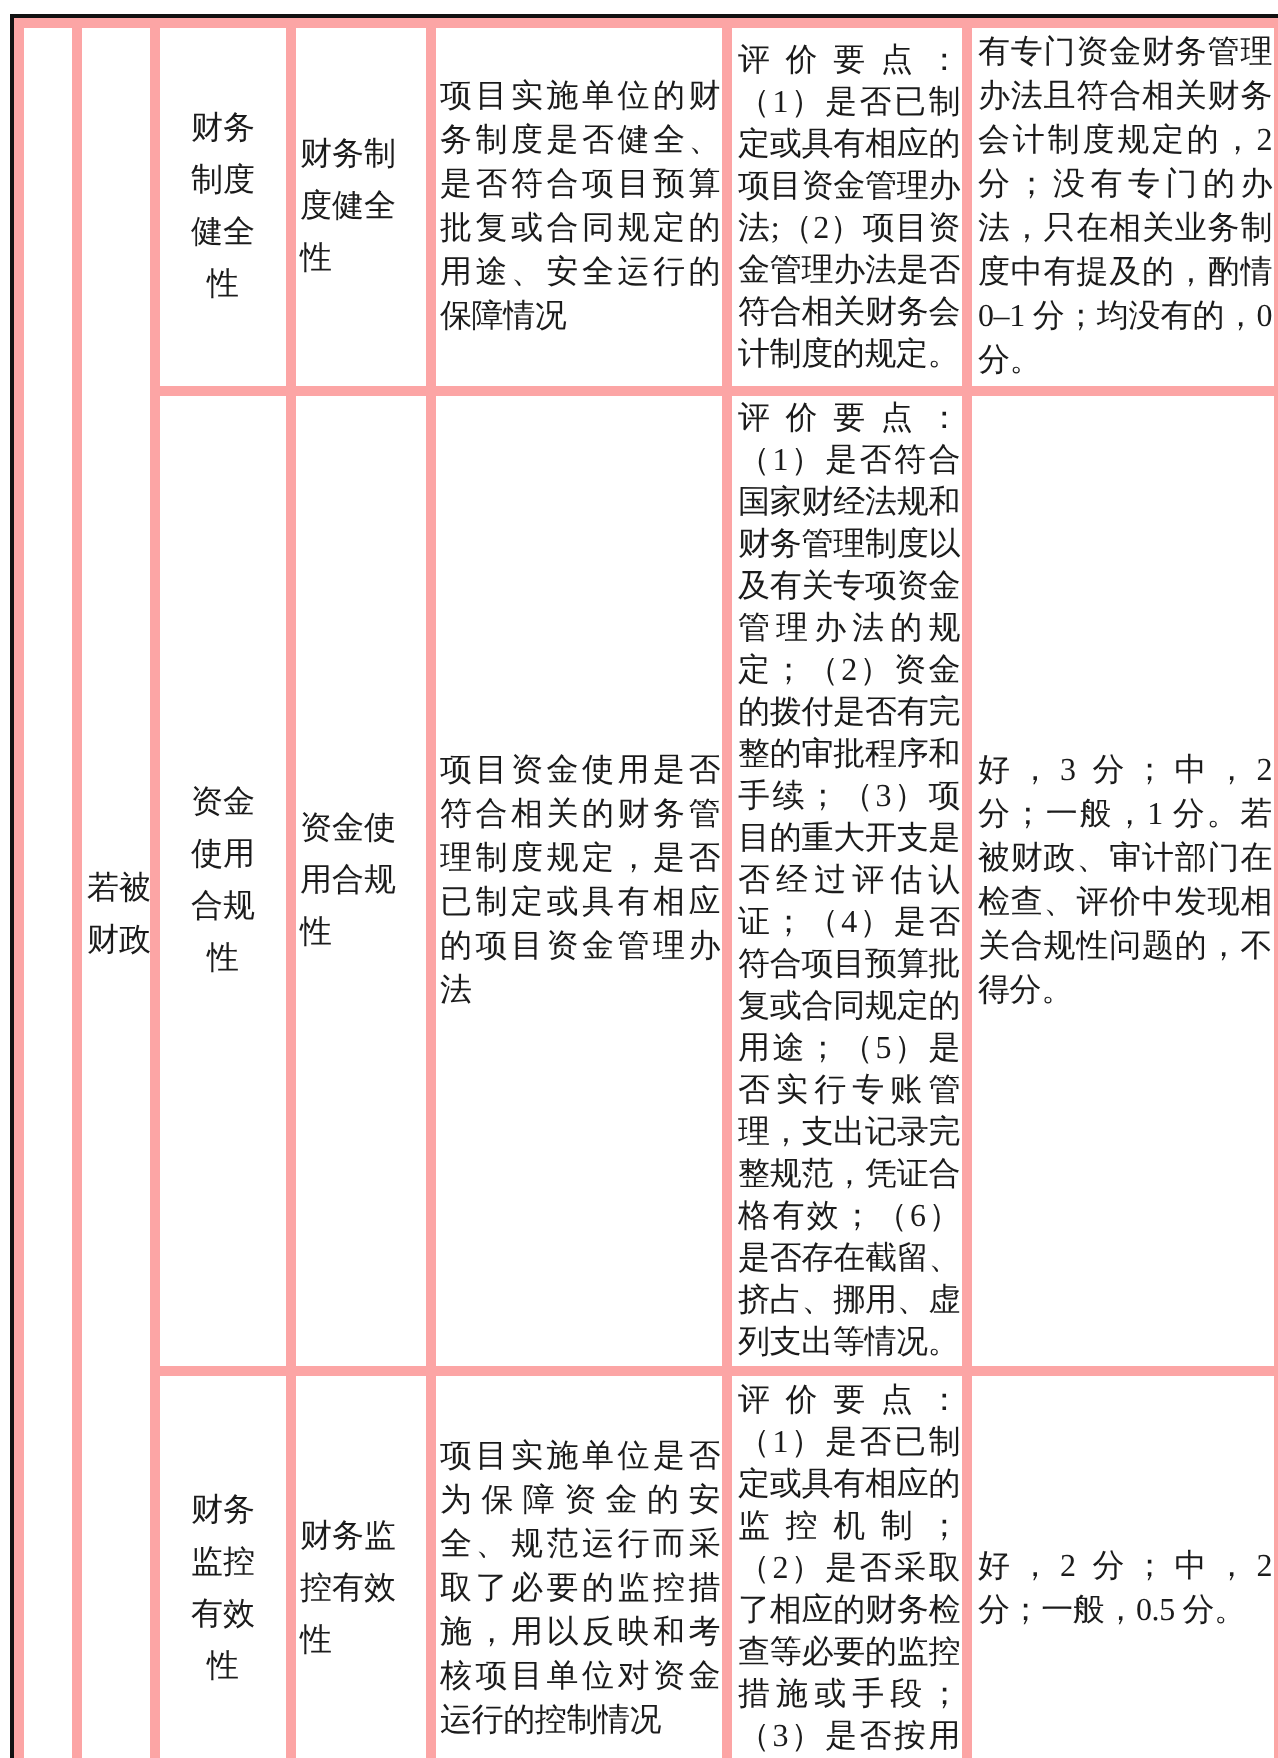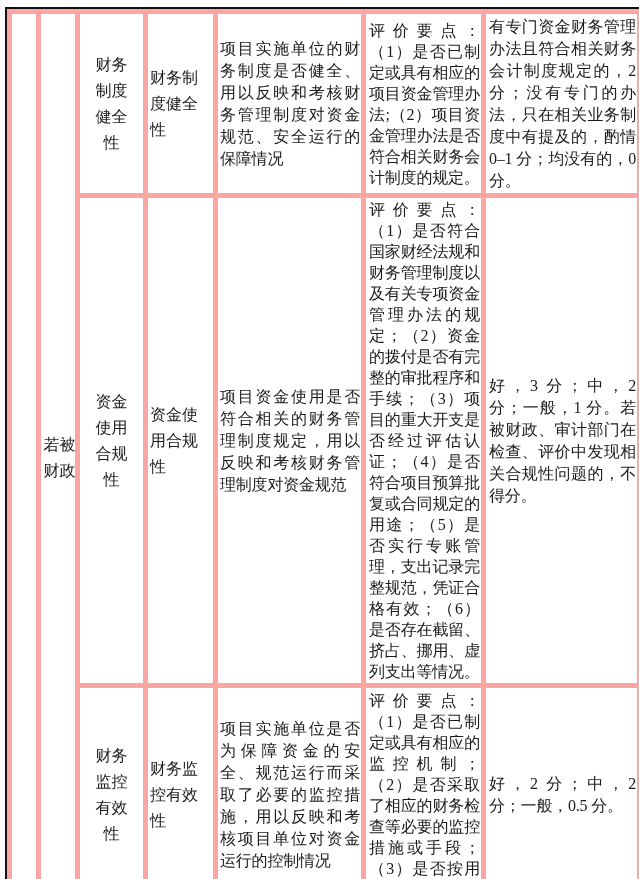--- a/index.html
+++ b/index.html
@@ -61,33 +61,33 @@
         <td class="c-blank" rowspan="3"></td>
         <td class="c-group" rowspan="3">
           <div class="vwrap">若被财政</div>
         </td>
         <td class="c-l3">
           <div class="vwrap">财务制度健全性</div>
         </td>
         <td class="c-l4">
           <div>财务制度健全性</div>
         </td>
-        <td class="c-desc just">项目实施单位的财务制度是否健全、用以反映和考核财务管理制度对资金规范、安全运行的保障情况</td>
+        <td class="c-desc just">项目实施单位的财务制度是否健全、是否符合项目预算批复或合同规定的用途、安全运行的保障情况</td>
         <td class="c-points just">评价要点：（1）是否已制定或具有相应的项目资金管理办法;（2）项目资金管理办法是否符合相关财务会计制度的规定。</td>
         <td class="c-score just">有专门资金财务管理办法且符合相关财务会计制度规定的，2 分；没有专门的办法，只在相关业务制度中有提及的，酌情 0–1 分；均没有的，0 分。</td>
       </tr>
 
       <tr class="r1">
         <td class="c-l3">
           <div class="vwrap">资金使用合规性</div>
         </td>
         <td class="c-l4">
           <div>资金使用合规性</div>
         </td>
-        <td class="c-desc just">项目资金使用是否符合相关的财务管理制度规定，用以反映和考核财务管理制度对资金规范</td>
+        <td class="c-desc just">项目资金使用是否符合相关的财务管理制度规定，是否已制定或具有相应的项目资金管理办法</td>
         <td class="c-points just">评价要点：（1）是否符合国家财经法规和财务管理制度以及有关专项资金管理办法的规定；（2）资金的拨付是否有完整的审批程序和手续；（3）项目的重大开支是否经过评估认证；（4）是否符合项目预算批复或合同规定的用途；（5）是否实行专账管理，支出记录完整规范，凭证合格有效；（6）是否存在截留、挤占、挪用、虚列支出等情况。</td>
         <td class="c-score just">好，3 分；中，2 分；一般，1 分。若被财政、审计部门在检查、评价中发现相关合规性问题的，不得分。</td>
       </tr>
 
       <tr class="r2">
         <td class="c-l3">
           <div class="vwrap">财务监控有效性</div>
         </td>
         <td class="c-l4">
           <div>财务监控有效性</div>

